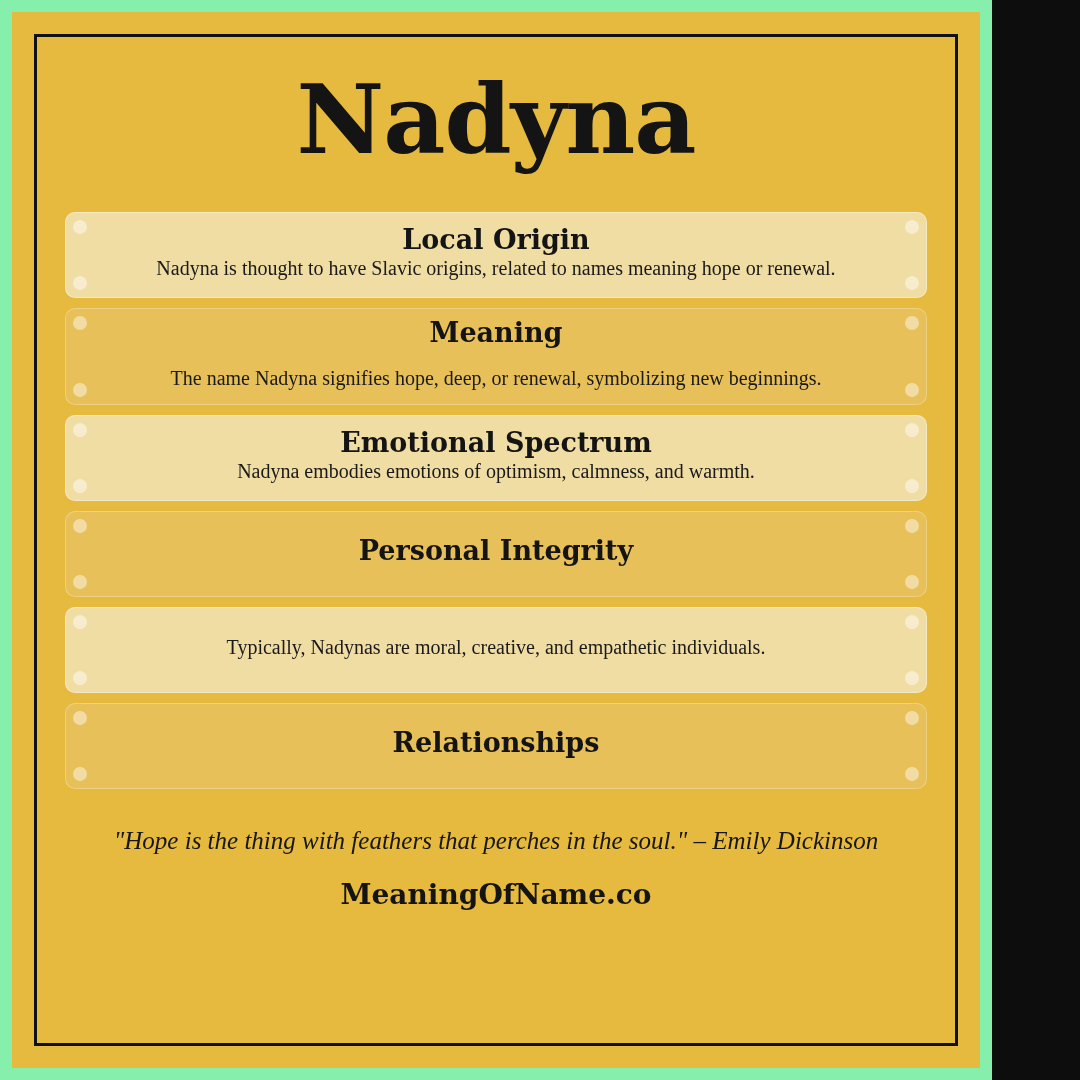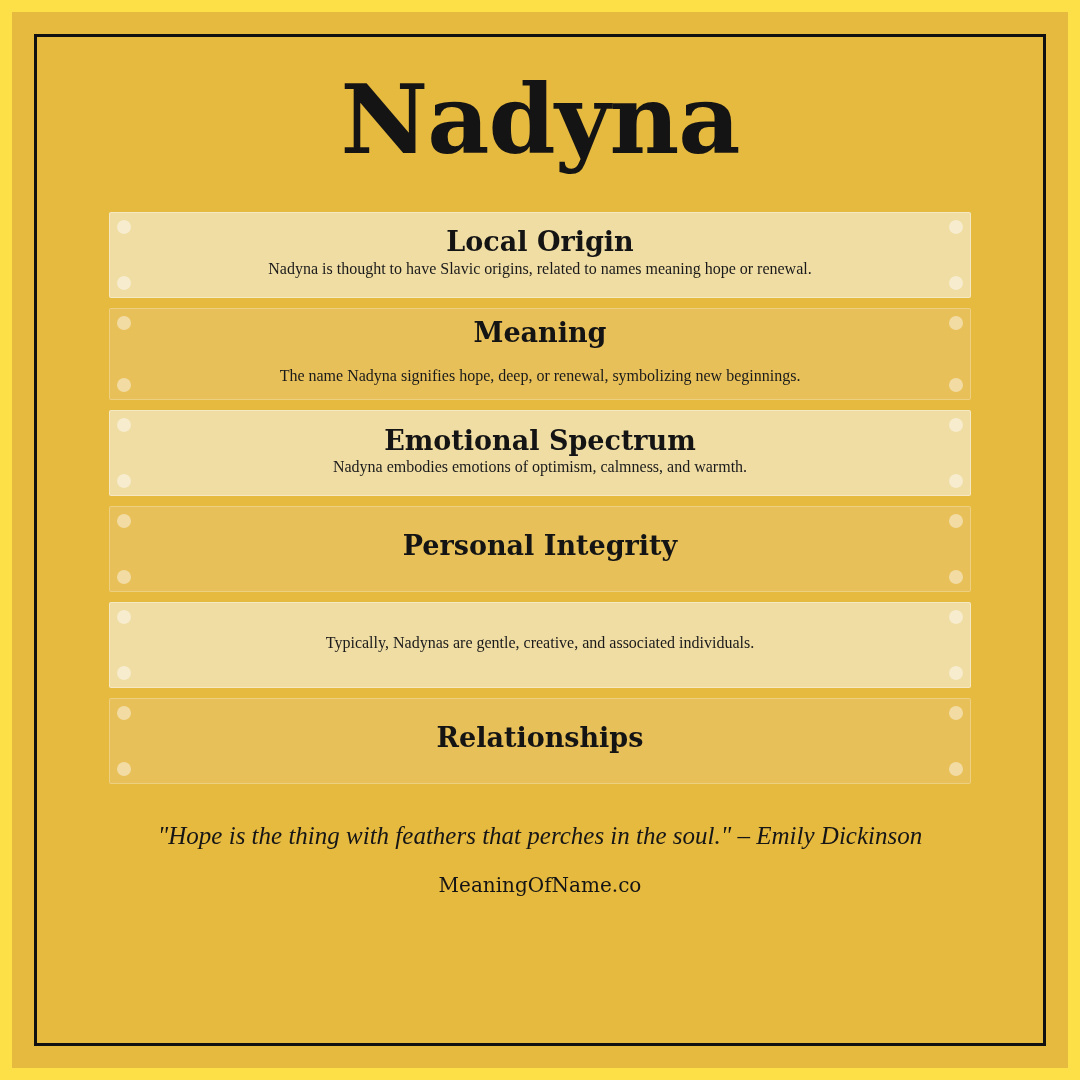--- a/index.html
+++ b/index.html
@@ -8,23 +8,23 @@
   }
   body {
     width: 1080px;
     height: 1080px;
     background: #0d0d0d;
     font-family: "Liberation Serif", serif;
     overflow: hidden;
   }
   .poster {
     position: relative;
-    width: 1080px;
+    width: 992px;
     height: 1080px;
-    background: #fde047;
+    background: #86efac;
     box-sizing: border-box;
     padding: 12px;
   }
   .frame-outer {
     position: absolute;
     left: 12px;
     top: 12px;
     right: 12px;
     bottom: 12px;
     background: #e6b93f;
@@ -64,21 +64,21 @@
   }
   .sections {
     width: 862px;
     margin-top: 44px;
     display: flex;
     flex-direction: column;
     gap: 10px;
   }
   .section {
     position: relative;
-    border-radius: 2px;
+    border-radius: 10px;
     padding: 10px 34px 14px 34px;
     box-sizing: border-box;
     text-align: center;
     min-height: 86px;
     display: flex;
     flex-direction: column;
     justify-content: center;
   }
   .section.light {
     background: #f0dda4;
@@ -115,21 +115,21 @@
   .sec-title {
     font-family: "DejaVu Serif", serif;
     font-weight: bold;
     font-size: 27px;
     color: #141414;
     line-height: 1.12;
     margin: 0 0 2px 0;
   }
   .sec-desc {
     font-family: "Liberation Serif", serif;
-    font-size: 16px;
+    font-size: 20px;
     color: #1a1a1a;
     line-height: 1.18;
     margin: 0;
   }
   .footer {
     width: 862px;
     margin-top: 36px;
     text-align: center;
   }
   .quote {
@@ -141,22 +141,22 @@
   }
   .quote .q-text {
     font-style: italic;
     font-weight: normal;
   }
   .quote .q-author {
     font-style: italic;
   }
   .brand {
     font-family: "DejaVu Serif", serif;
-    font-weight: normal;
-    font-size: 20px;
+    font-weight: bold;
+    font-size: 28px;
     color: #141414;
     margin: 12px;
   }
 </style>
 </head>
 <body>
 
 <div class="poster">
   <div class="frame-outer">
     <div class="frame-line"></div>
@@ -189,21 +189,21 @@
 
         <div class="section dark">
           <span class="dot-bl"></span>
           <span class="dot-br"></span>
           <div class="sec-title">Personal Integrity</div>
         </div>
 
         <div class="section light">
           <span class="dot-bl"></span>
           <span class="dot-br"></span>
-          <div class="sec-desc">Typically, Nadynas are gentle, creative, and associated individuals.</div>
+          <div class="sec-desc">Typically, Nadynas are moral, creative, and empathetic individuals.</div>
         </div>
 
         <div class="section dark">
           <span class="dot-bl"></span>
           <span class="dot-br"></span>
           <div class="sec-title">Relationships</div>
         </div>
 
 
       </div>

